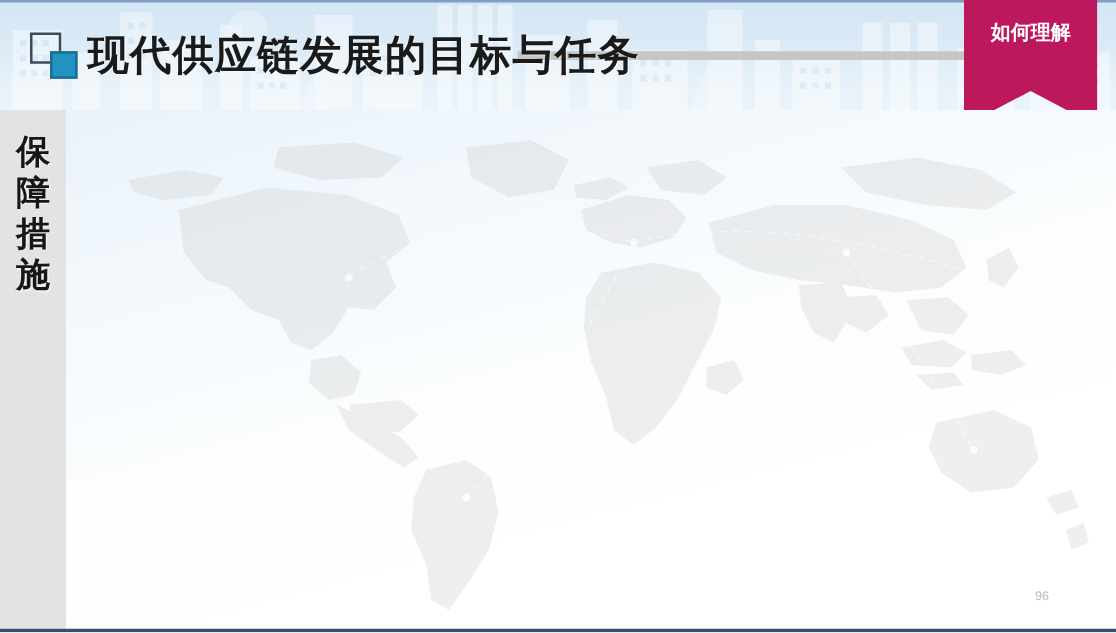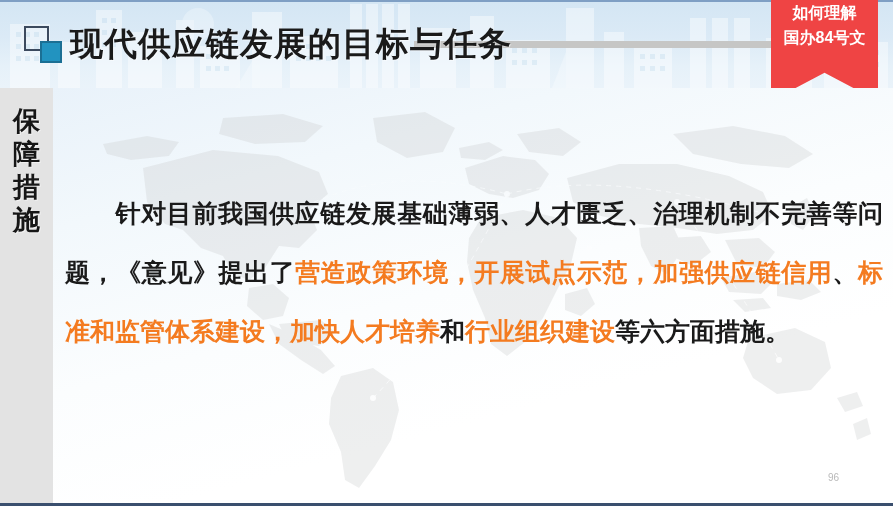--- a/index.html
+++ b/index.html
@@ -87,26 +87,27 @@
     letter-spacing: 1px;
     white-space: nowrap;
     text-shadow: 1px 1px 0 rgba(255,255,255,0.45);
   }
 
   
   .ribbon {
     position: absolute;
     left: 771px; top: 0;
     width: 107px; height: 101px;
-    background: #ef4444;
+    background: #be185d;
     -webkit-clip-path: polygon(0 0, 100% 0, 100% 100%, 50% 72%, 0 100%);
     clip-path: polygon(0 0, 100% 0, 100% 100%, 50% 72%, 0 100%);
     color: #ffffff;
     text-align: center;
     box-sizing: border-box;
+    padding-top: 14px;
   }
   .ribbon-line {
     font-size: 16px;
     font-weight: bold;
     line-height: 25px;
     letter-spacing: 0px;
     white-space: nowrap;
   }
 
   
@@ -269,21 +270,20 @@
 
   <div class="title-rule"></div>
 
   <div class="sq-outline"></div>
   <div class="sq-filled"></div>
 
   <div class="page-title">现代供应链发展的目标与任务</div>
 
   <div class="ribbon">
     <div class="ribbon-line">如何理解</div>
-    <div class="ribbon-line">国办84号文</div>
   </div>
 
   <div class="sidebar"></div>
   <div class="sidebar-label">
     <span>保</span>
     <span>障</span>
     <span>措</span>
     <span>施</span>
   </div>
 
@@ -339,23 +339,20 @@
         <circle cx="516" cy="150" r="2.5"></circle>
       </g>
       <g stroke="#ffffff" stroke-width="1" fill="none" opacity="0.7" stroke-dasharray="5 5">
         <path d="M206 124 Q300 60 434 96"></path>
         <path d="M434 96 Q540 70 706 120"></path>
         <path d="M300 300 Q360 240 434 96"></path>
         <path d="M604 104 Q660 180 706 262"></path>
       </g>
     </svg>
 
-    <div class="body-text">
-      <span class="indent"></span><span>针对目前我国供应链发展基础薄弱、人才匮乏、治理机制不完善等问题，</span><span>《意见》提出了</span><span class="hl">营造政策环境，开展试点示范，加强供应链信用</span><span>、</span><span class="hl">标准和监管体系建设，加快人才培养</span><span>和</span><span class="hl">行业组织建设</span><span>等六方面措施。</span>
-    </div>
 
     <div class="page-num">96</div>
 
   </div>
 
   <div class="bottom-rule"></div>
 
 </div>
 
 </body></html>

